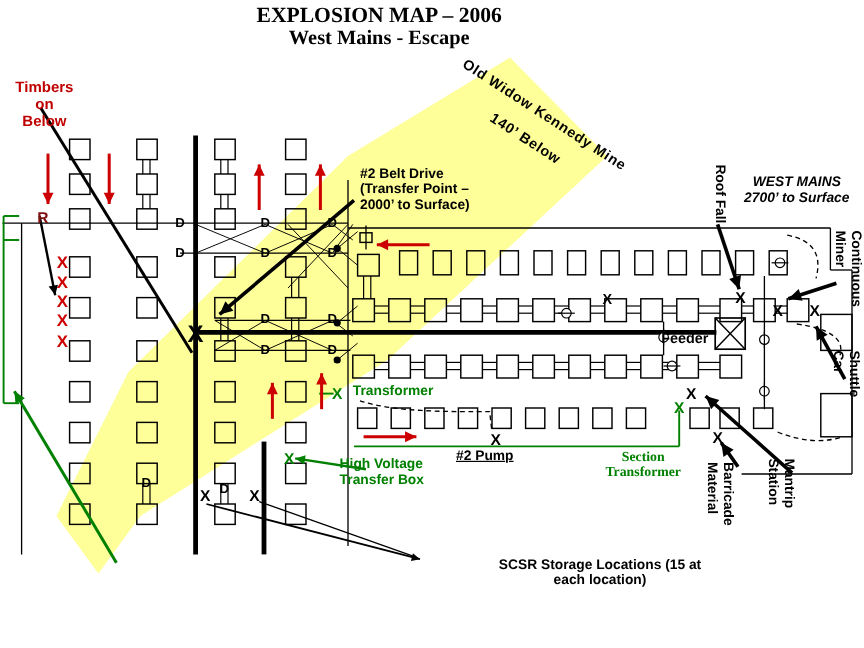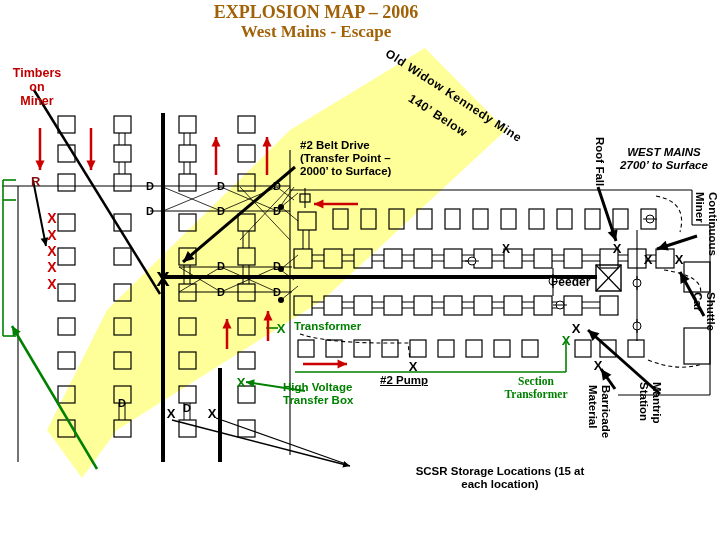--- a/index.html
+++ b/index.html
@@ -1,21 +1,21 @@
 <!DOCTYPE html>
 <html><head>
 <meta charset="utf-8">
 <style>
   html,body{margin:0;padding:0;background:#fff;}
   #stage{position:relative;width:720px;height:540px;background:#fff;overflow:hidden;
          font-family:"Liberation Sans",sans-serif;}
   #map{position:absolute;left:0;top:0;}
   .title-wrap{position:absolute;left:0;top:2px;width:632px;text-align:center;
 
-    color:#a16207;font-family:"Liberation Serif",serif;font-weight:bold;line-height:1.12;}
+    color:#000000;font-family:"Liberation Serif",serif;font-weight:bold;line-height:1.12;}
   .title-line1{font-size:18px;}
   .title-line2{font-size:17px;}
   .lb{position:absolute;font-weight:bold;color:#000;font-size:11.5px;line-height:1.12;white-space:pre-line;}
   .rot{transform-origin:0 0;transform:rotate(90deg);}
   .grn{color:#008000;}
   .red{color:#c00000;}
   #timbers{left:4px;top:66px;width:66px;text-align:center;font-size:12.5px;}
   #bandtext1{left:390px;top:47px;transform-origin:0 0;transform:rotate(33deg);font-size:12px;letter-spacing:.6px;}
   #bandtext2{left:413px;top:92px;transform-origin:0 0;transform:rotate(33deg);font-size:12px;letter-spacing:.6px;}
   #beltdrive{left:300px;top:139px;}
@@ -330,21 +330,21 @@
       <text x="187" y="408" fill="#000" font-size="11" font-weight="bold" text-anchor="middle" dominant-baseline="central" font-family="&quot;Liberation Sans&quot;,sans-serif">D</text>
     </svg>
 
   <div class="title-wrap">
     <div class="title-line1">EXPLOSION MAP – 2006</div>
     <div class="title-line2">West Mains - Escape</div>
   </div>
 
   <div class="lb red" id="timbers">Timbers
 on
-Miner</div>
+Below</div>
   <div class="lb" id="bandtext1">Old Widow Kennedy Mine</div>
   <div class="lb" id="bandtext2">140’ Below</div>
   <div class="lb" id="beltdrive">#2 Belt Drive
 (Transfer Point –
 2000’ to Surface)</div>
   <div class="lb rot" id="rooffall">Roof Fall</div>
   <div class="lb" id="westmains">WEST MAINS
 2700’ to Surface</div>
   <div class="lb rot" id="contminer">Continuous
 Miner</div>

